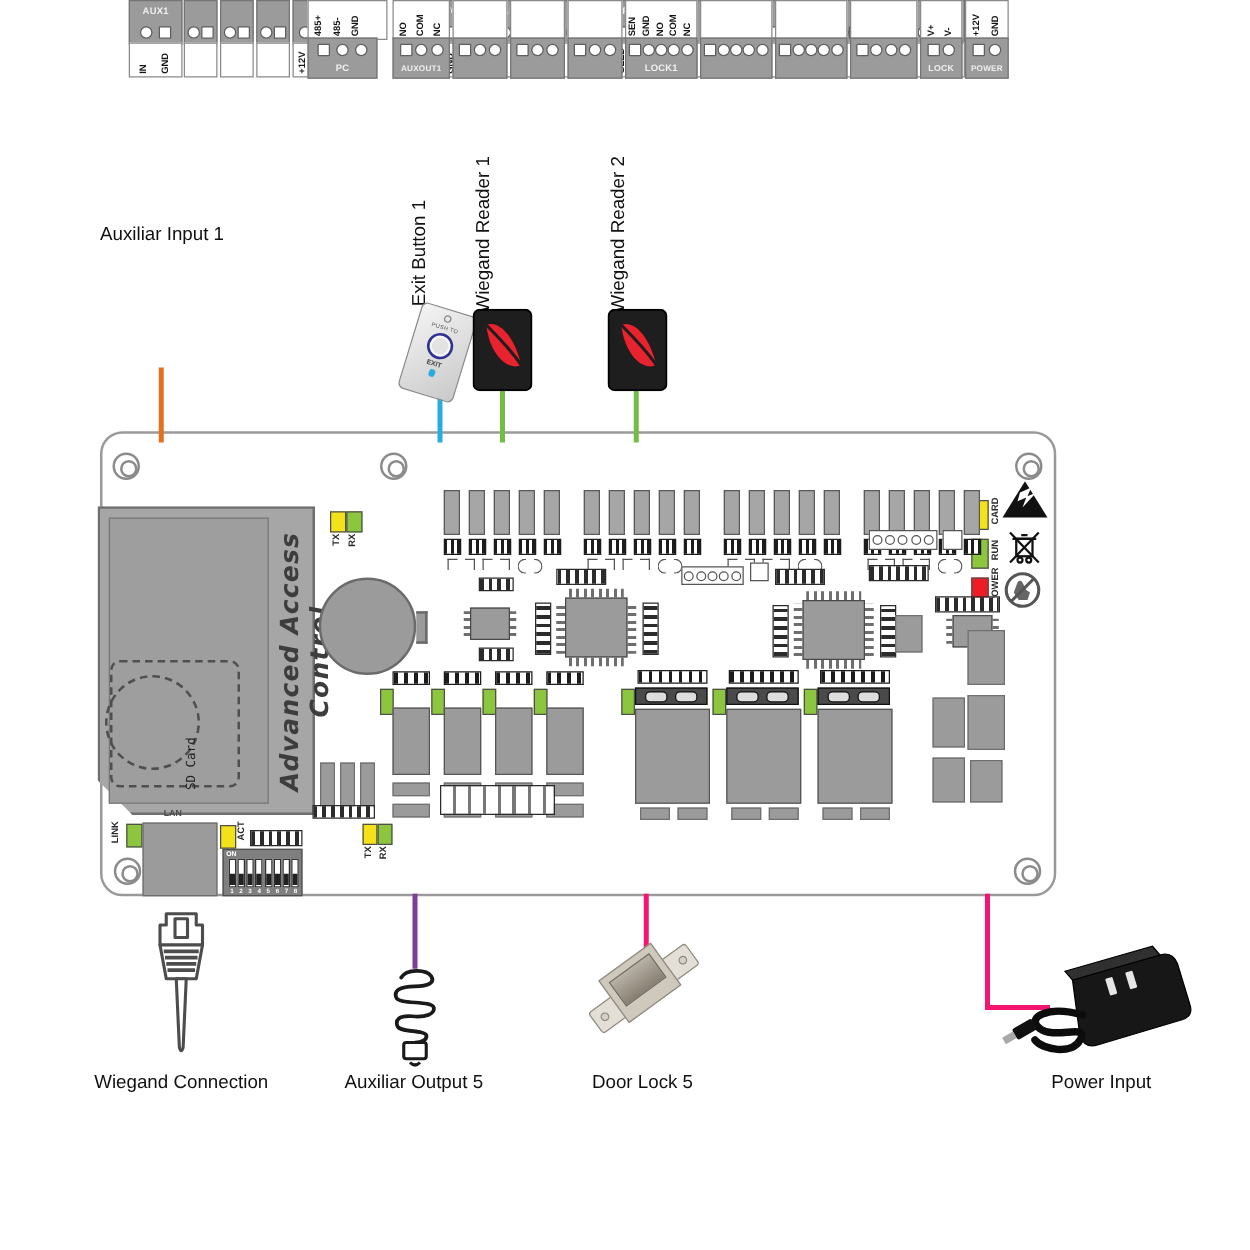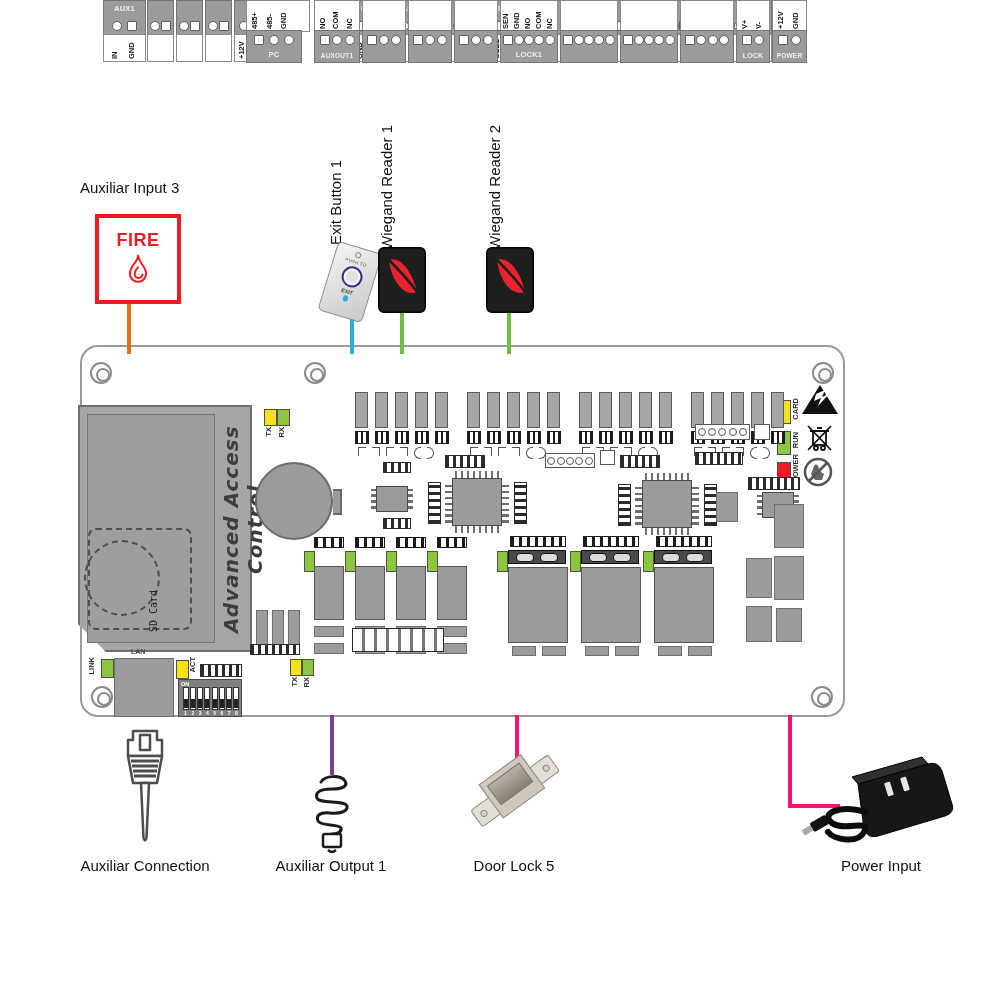--- a/index.html
+++ b/index.html
@@ -787,30 +787,21 @@
 
   <div class="wire w-orange" style="left:127px;top:294px;width:4px;height:60px"></div>
   <div class="wire w-blue" style="left:350px;top:310px;width:4px;height:44px"></div>
   <div class="wire w-green" style="left:400px;top:310px;width:4px;height:44px"></div>
   <div class="wire w-green" style="left:507px;top:310px;width:4px;height:44px"></div>
   <div class="wire w-purple" style="left:330px;top:715px;width:4px;height:60px"></div>
   <div class="wire w-pink" style="left:515px;top:715px;width:4px;height:53px"></div>
   <div class="wire w-pink" style="left:788px;top:715px;width:4px;height:93px"></div>
   <div class="wire w-pink" style="left:788px;top:804px;width:52px;height:4px"></div>
 
-  <span class="hlab" style="left:80px;top:179px">Auxiliar Input 3</span>
-  <div class="dev firebox">
-    <span class="firetext">FIRE</span>
-    <svg width="30" height="36" viewBox="0 0 32 40">
-      <g fill="none" stroke="#ed1c24" stroke-width="2.2" stroke-linecap="round" stroke-linejoin="round">
-        <path d="M16 3 C 16 10, 7 14, 7 23 A 9 9 0 0 0 25 23 C 25 16, 18 12, 16 3 Z"></path>
-        <path d="M16 16 C 13 19, 11 22, 13 26 A 4.5 4.5 0 0 0 21 24"></path>
-      </g>
-    </svg>
-  </div>
+  <span class="hlab" style="left:80px;top:179px">Auxiliar Input 1</span>
 
   <span class="rlab" style="left:344px;top:228px">Exit Button 1</span>
   <span class="rlab" style="left:395px;top:233px">Wiegand Reader 1</span>
   <span class="rlab" style="left:503px;top:233px">Wiegand Reader 2</span>
 
   <div class="dev exitbtn">
     <i class="ebhole"></i>
     <span class="ebt1">PUSH TO</span>
     <i class="ebring"></i>
     <span class="ebt2">EXIT</span>
@@ -857,18 +848,18 @@
     <path d="M60 32 L130 12 L124 5 L54 25 Z" fill="#303030" stroke="#000"></path>
     <rect x="88" y="30" width="6" height="14" rx="1" fill="#e6e6e6" transform="rotate(-17 91 37)"></rect>
     <rect x="104" y="25" width="6" height="14" rx="1" fill="#e6e6e6" transform="rotate(-17 107 32)"></rect>
     <path d="M68 60 C 40 52, 22 62, 34 71 C 46 80, 74 66, 66 80 C 60 92, 36 88, 30 80" fill="none" stroke="#0c0c0c" stroke-width="6" stroke-linecap="round"></path>
     <g transform="rotate(-30 22 70)">
       <rect x="12" y="66" width="18" height="10" rx="2" fill="#111"></rect>
       <rect x="2" y="68" width="10" height="6" fill="#a9a9a9"></rect>
     </g>
   </svg>
 
-  <span class="blab" style="left:145px">Auxiliar Connection</span>
-  <span class="blab" style="left:331px">Auxiliar Output 1</span>
+  <span class="blab" style="left:145px">Wiegand Connection</span>
+  <span class="blab" style="left:331px">Auxiliar Output 5</span>
   <span class="blab" style="left:514px">Door Lock 5</span>
   <span class="blab" style="left:881px">Power Input</span>
 
 </div>
 
 </body></html>

